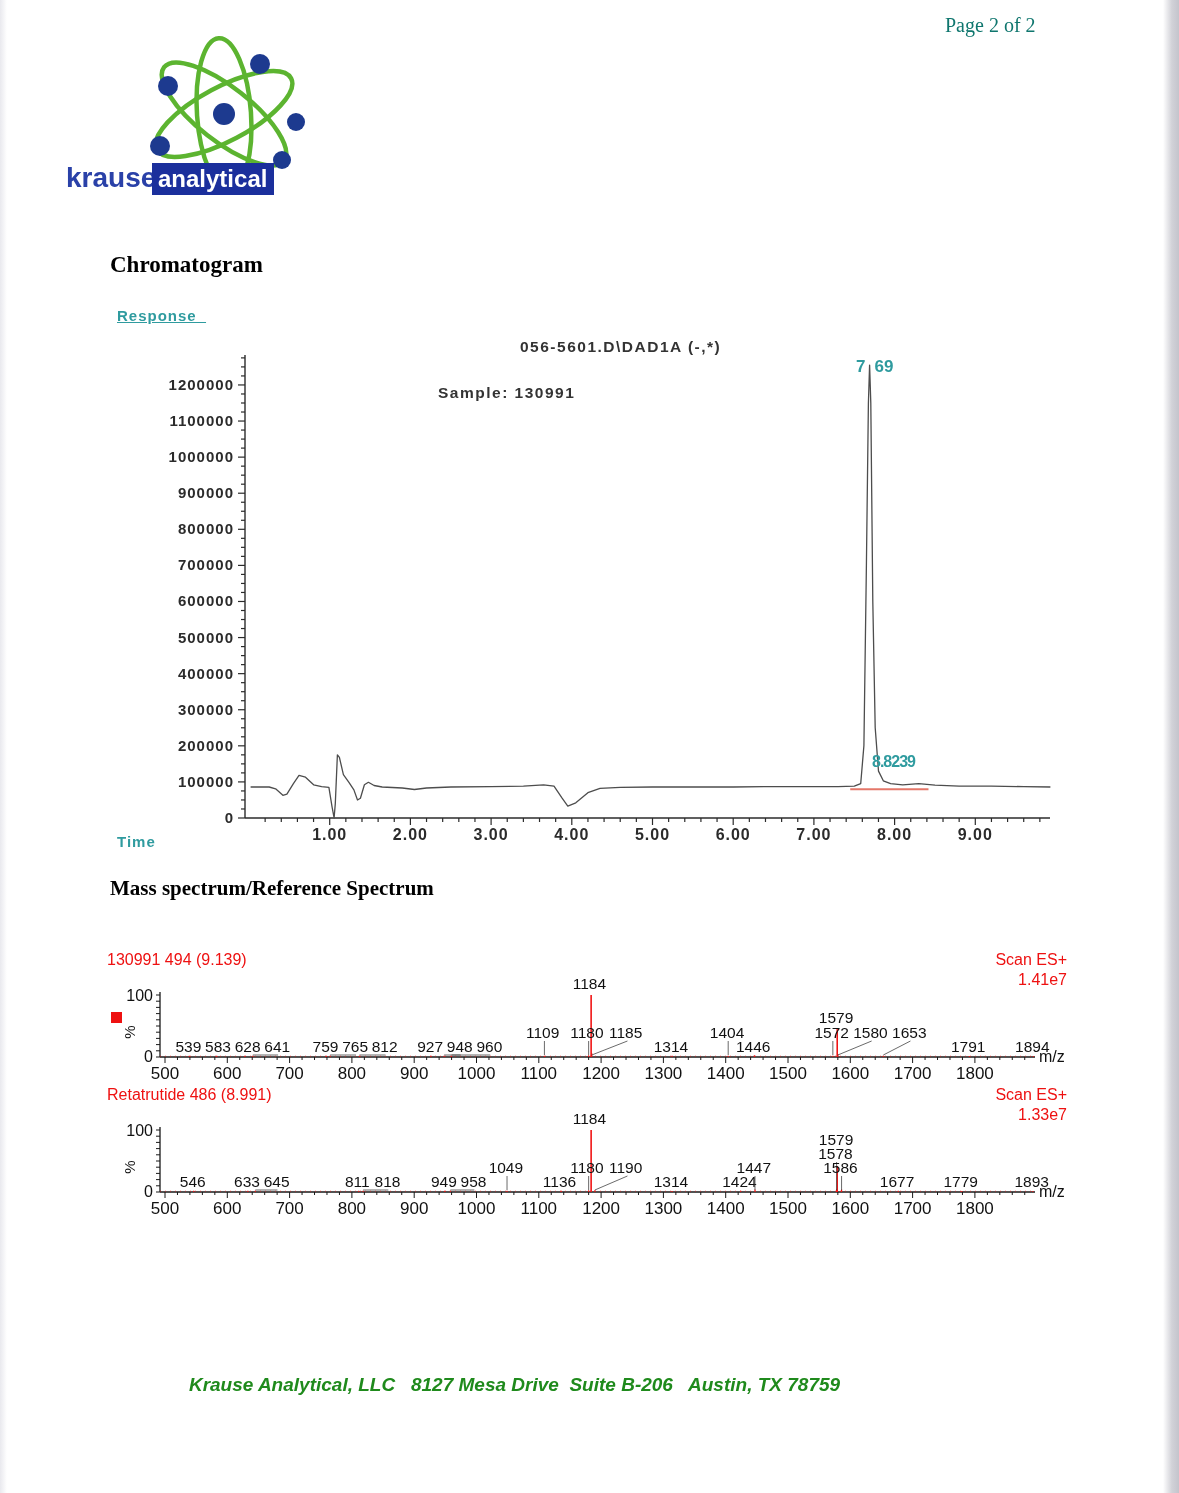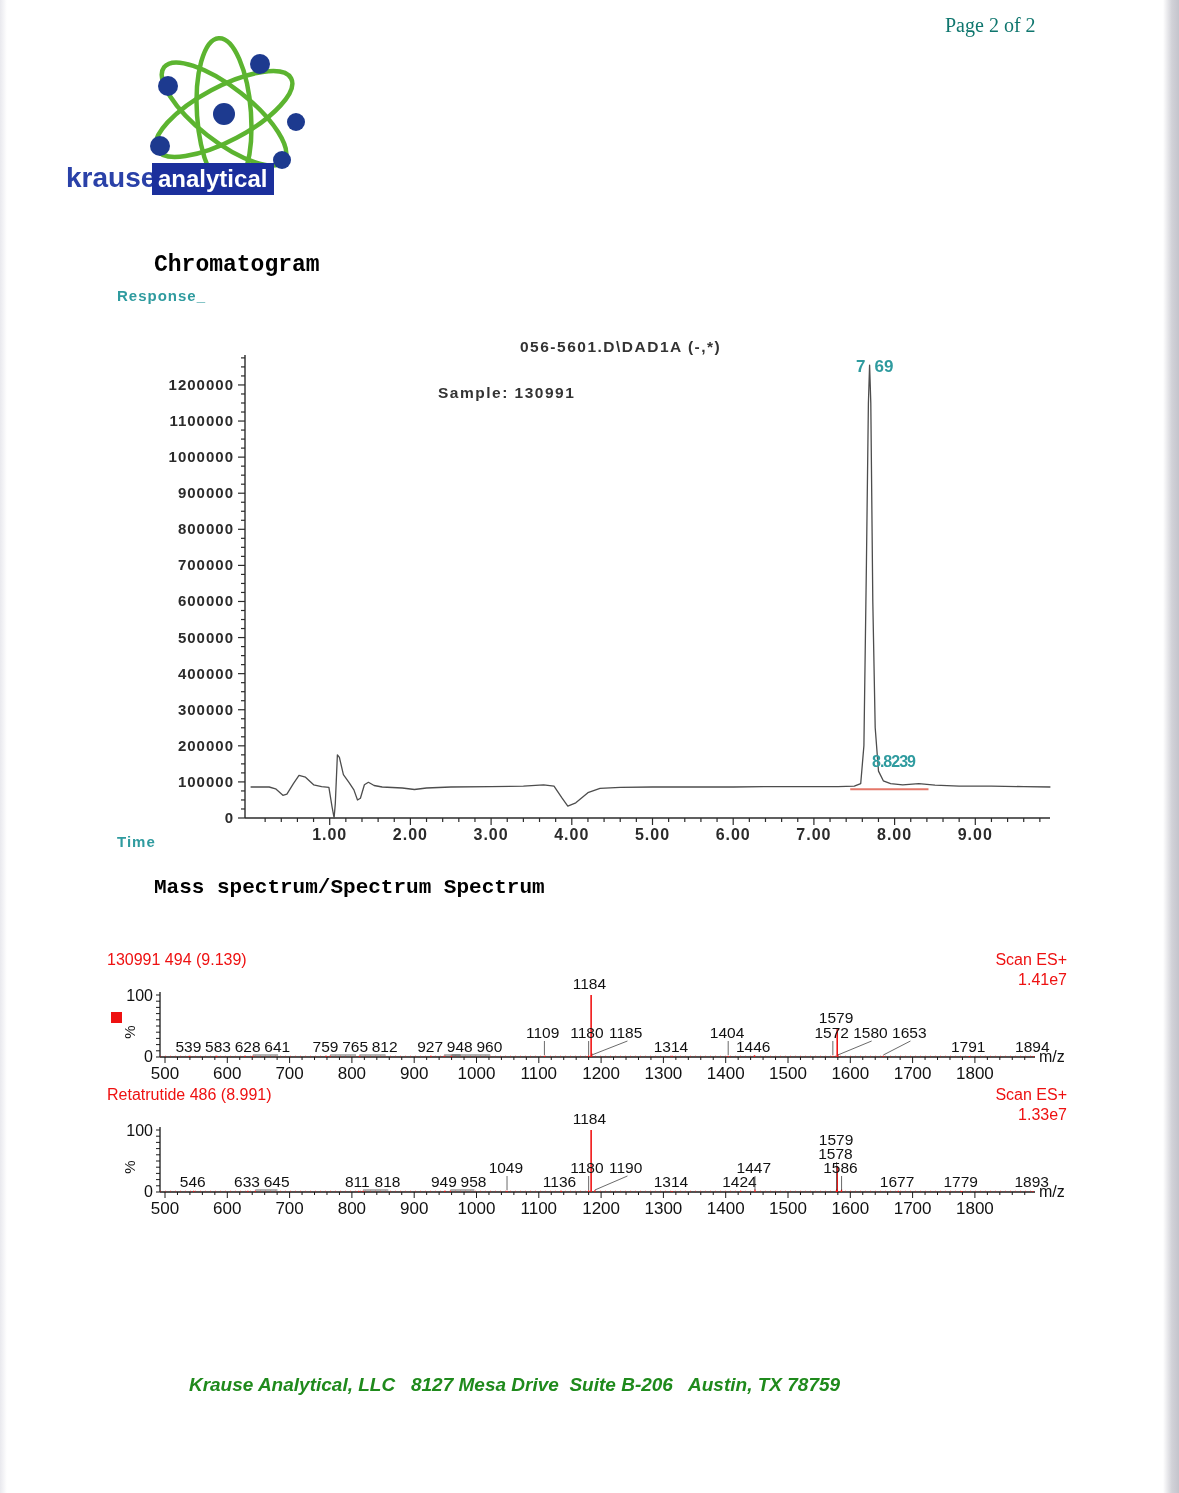--- a/index.html
+++ b/index.html
@@ -6,26 +6,26 @@
   body{
     width:1179px;height:1493px;position:relative;background:#ffffff;
     font-family:"Liberation Sans","DejaVu Sans",sans-serif;color:#222;overflow:hidden;
   }
   .edge-right{position:absolute;right:0;top:0;width:16px;height:100%;
     background:linear-gradient(to right,#ffffff,#d2d2d8 55%,#c4c4cc);}
   .edge-left{position:absolute;left:0;top:0;width:7px;height:100%;
     background:linear-gradient(to right,#e9e9ee,#ffffff);}
   .page-header{position:absolute;left:945px;top:14px;
     font-family:"Liberation Serif","DejaVu Serif",serif;font-size:20px;color:#0f766e;}
-  .h-serif{position:absolute;font-family:Liberation Mono, monospace;
-    font-weight:bold;color:#000;margin-left:44px;}
+  .h-serif{position:absolute;font-family:Liberation Serif, serif;
+    font-weight:bold;color:#000;}
   #h-chrom{left:110px;top:252px;font-size:23px;}
   #h-ms{left:110px;top:876px;font-size:21px;}
   .teal-label{position:absolute;color:#2f9b9f;font-weight:600;font-size:15px;letter-spacing:1px;}
-  #lbl-response{left:117px;top:287px;}
+  #lbl-response{left:117px;top:307px;text-decoration:underline;}
   #lbl-time{left:117px;top:833px;text-align:center;}
   .footer{position:absolute;left:0;top:1374px;width:1029px;text-align:center;
     color:#1f8a1c;font-weight:bold;font-style:italic;font-size:19px;white-space:pre;}
   svg{position:absolute;overflow:visible;}
   #logo{left:64px;top:26px;}
   #chrom{left:105px;top:330px;}
   #ms1{left:105px;top:948px;}
   #ms2{left:105px;top:1083px;}
   text{font-family:"Liberation Sans","DejaVu Sans",sans-serif;}
 </style>
@@ -187,21 +187,21 @@
     <text x="333" y="68" font-size="15.5" font-weight="600" fill="#333" letter-spacing="1.5">Sample:  130991</text>
     <line x1="745.215" y1="459.13016367887764" x2="823.494" y2="459.13016367887764" stroke="#e06050" stroke-width="2" opacity="0.85"></line>
     <polyline points="145.6,457.0 164.2,457.0 170.6,458.8 177.9,465.3 181.9,464.2 188.4,453.7 194.0,445.4 200.5,447.2 208.6,454.8 216.6,456.6 223.9,457.3 227.1,477.2 229.1,488.0 230.3,473.6 232.4,424.8 234.4,427.4 238.4,444.7 244.1,452.6 248.9,459.9 252.5,470.0 255.4,468.2 259.4,454.8 263.4,452.3 269.1,455.5 277.2,457.0 297.3,458.0 309.4,459.5 321.5,458.0 345.8,457.0 386.1,456.6 418.4,456.2 438.6,454.8 449.0,456.2 457.1,468.2 462.8,476.1 470.8,472.8 482.9,462.7 495.0,458.4 515.2,457.3 547.5,457.0 587.9,457.0 628.2,457.0 668.6,456.6 708.9,456.6 733.1,456.6 749.3,456.2 755.7,453.7 758.9,415.8 761.4,235.4 763.4,73.0 764.6,35.1 765.8,73.0 767.8,271.5 770.2,397.8 773.5,441.1 778.3,450.8 785.6,453.7 797.7,454.8 813.8,453.7 830.0,455.2 854.2,456.2 886.4,456.2 918.7,456.6 945.4,457.0" fill="none" stroke="#4d4d4d" stroke-width="1.3" stroke-linejoin="round"></polyline>
     <text x="760.5830000000001" y="42" text-anchor="end" font-size="17" font-weight="600" fill="#2f9b9f">7</text>
     <text x="769.5830000000001" y="42" font-size="17" font-weight="600" fill="#2f9b9f">69</text>
     <text x="767.004" y="437.4777864380359" font-size="16" font-weight="600" fill="#2f9b9f" letter-spacing="-1">8.8239</text>
   </svg>
 
 <span id="lbl-time" class="teal-label">Time</span>
 
-<div id="h-ms" class="h-serif">Mass spectrum/Spectrum Spectrum</div>
+<div id="h-ms" class="h-serif">Mass spectrum/Reference Spectrum</div>
 
 <svg id="ms1" width="975" height="140" viewBox="0 0 975 140">
     <text x="2" y="17" font-size="16" fill="#ee1111">130991 494 (9.139)</text>
     <text x="962" y="17" text-anchor="end" font-size="16" fill="#ee1111">Scan ES+</text>
     <text x="962" y="37" text-anchor="end" font-size="16" fill="#ee1111">1.41e7</text>
     <line x1="55" y1="44" x2="55" y2="109" stroke="#1a1a1a" stroke-width="1.3"></line>
     <line x1="55" y1="109" x2="930" y2="109" stroke="#1a1a1a" stroke-width="1.3"></line>
     <line x1="51" y1="109" x2="55" y2="109" stroke="#1a1a1a" stroke-width="1"></line>
     <line x1="51" y1="102.8" x2="55" y2="102.8" stroke="#1a1a1a" stroke-width="1"></line>
     <line x1="51" y1="96.6" x2="55" y2="96.6" stroke="#1a1a1a" stroke-width="1"></line>

